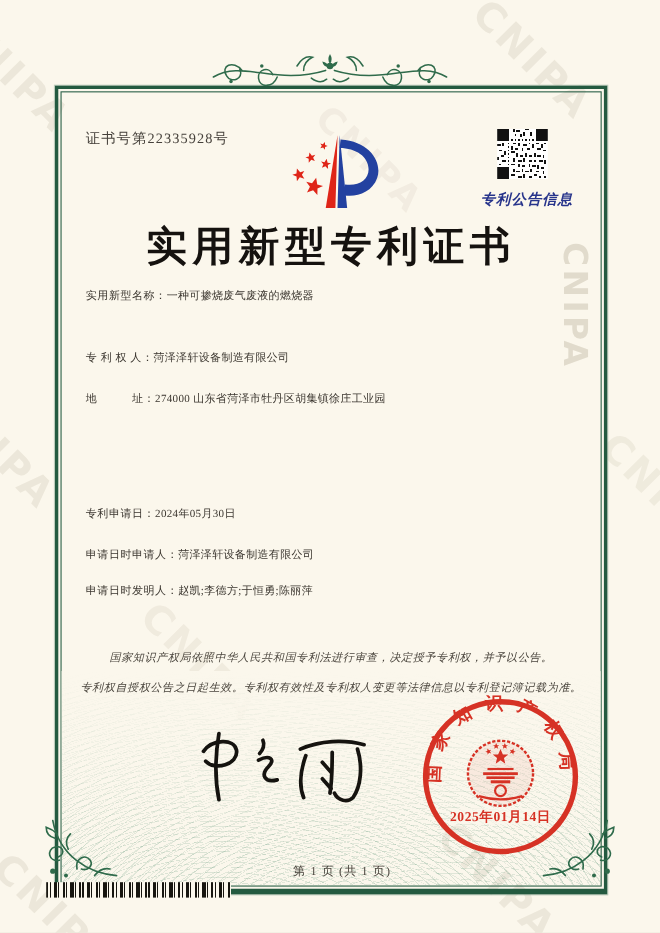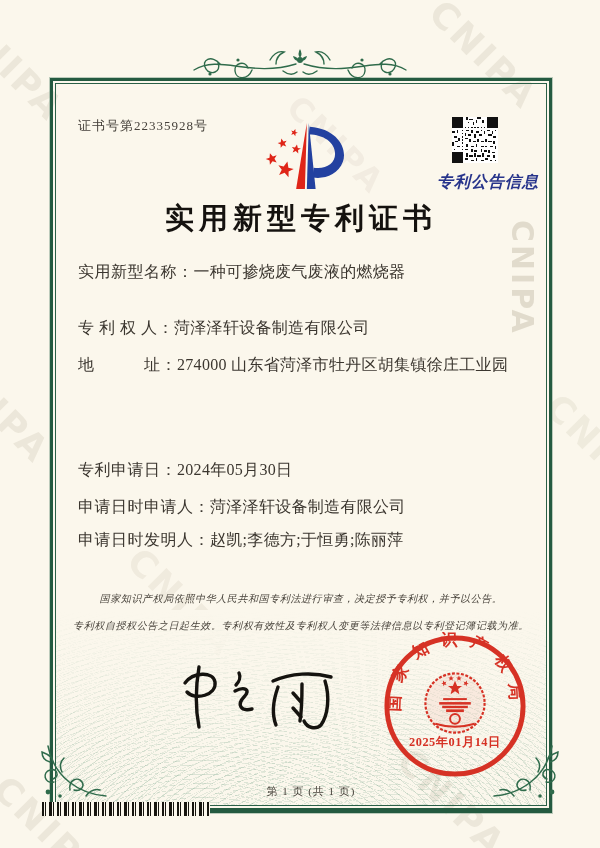--- a/index.html
+++ b/index.html
@@ -45,29 +45,29 @@
   }
   .ornament-top { position:absolute; left:50%; top:44px; transform:translateX(-50%); z-index:3; }
   .ornament-bl { position:absolute; left:40px; top:738px; z-index:3; }
   .ornament-br { position:absolute; right:40px; top:738px; transform:scaleX(-1); z-index:3; }
   
   .cert-no { position:absolute; left:25px; top:36px; font-size:13px; letter-spacing:1px; color:#45403a; }
   .logo { position:absolute; left:50%; top:38px; transform:translateX(-50%); }
   .qr-block { position:absolute; right:36px; top:36px; width:76px; text-align:center; }
   .qr { width:46px; height:46px; margin:0 auto; display:block; }
   .qr-caption {
-    margin-top:9px; font-size:16px; font-style:italic; font-weight:bold;
+    margin-top:9px; font-size:13px; font-style:italic; font-weight:bold;
     letter-spacing:1px; color:#27348b; white-space:nowrap;
   }
   .title {
     position:absolute; left:0; right:0; top:118px; text-align:center;
-    font-size:29px; font-weight:bold; letter-spacing:5px; color:#15120f;
-  }
-  
-  .row { position:absolute; left:25px; right:20px; font-size:16px; color:#3b362f; white-space:nowrap; }
+    font-size:37px; font-weight:bold; letter-spacing:5px; color:#15120f;
+  }
+  
+  .row { position:absolute; left:25px; right:20px; font-size:10px; color:#3b362f; white-space:nowrap; }
   .f-label { white-space:pre; letter-spacing:0.5px; }
   .f-value { letter-spacing:0.3px; }
   .r0{top:181px;} .r1{top:237px;} .r2{top:274px;} .r3{top:311px;}
   .r4{top:347px;} .r5{top:379px;} .r6{top:416px;} .r7{top:449px;}
   .two-col { display:flex; }
   .two-col .cell-l { width:276px; }
   
   .declaration {
     position:absolute; left:10px; right:10px; top:504px; text-align:center;
     font-size:10px; font-style:italic; color:#4a453d; line-height:27px; letter-spacing:0.6px;

